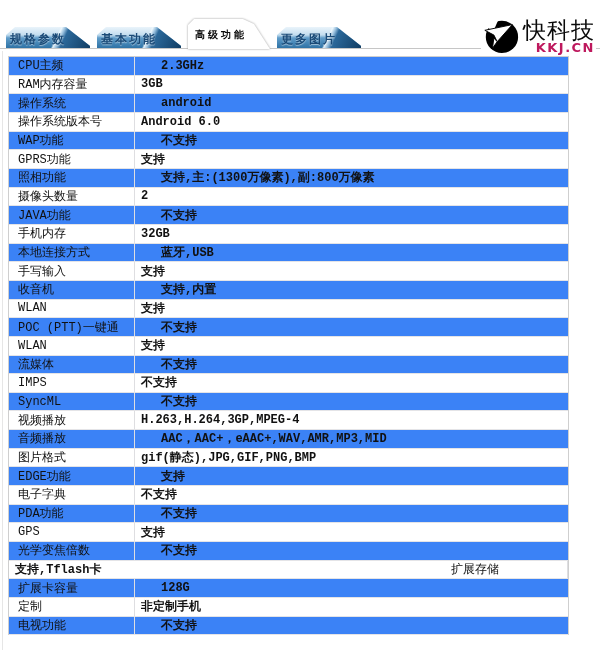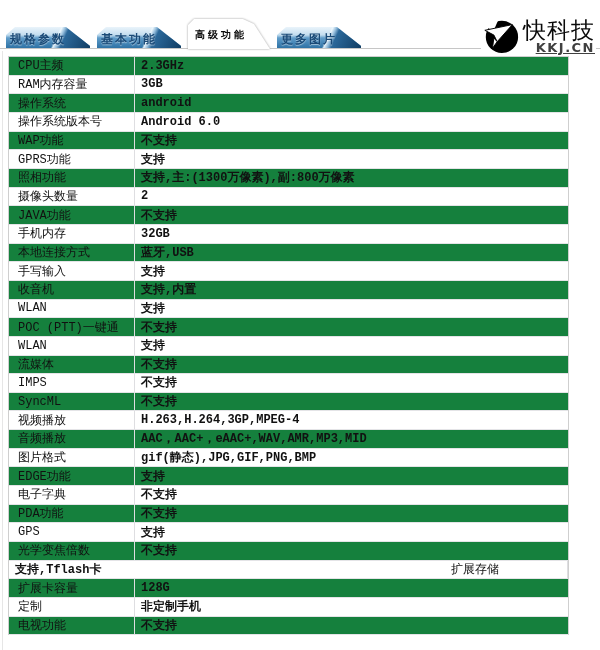--- a/index.html
+++ b/index.html
@@ -25,30 +25,30 @@
   .tab.active .shape { clip-path:polygon(0 100%, 0 6px, 6px 0, 55px 0, 66px 5px, 100% 100%);
     background:#ffffff; }
   .tab.active .tab-label { color:#0a0a0a; top:9px; left:2px; right:18px;
     font-size:10px; letter-spacing:3px; text-shadow:none; }
 
   
   .logo { position:absolute; top:1px; right:4px; display:flex; align-items:center;
           gap:3px; z-index:3; background:#fff; padding:0 1px; }
   .logo-text { display:flex; flex-direction:column; align-items:flex-end; line-height:1; }
   .logo-title { font-size:23px; font-weight:normal; color:#0a0a0a; letter-spacing:1px; }
-  .logo-domain { font-size:13px; font-weight:bold; color:#404040; letter-spacing:1.5px; margin-top:-1px;text-decoration:underline; }
+  .logo-domain { font-size:13px; font-weight:bold; color:#be185d; letter-spacing:1.5px; margin-top:-1px; }
 
   
   .page-edge { position:absolute; left:2px; top:35px; height:615px; width:1px; background:#e6e6e6; }
 
   
   .spec-table { position:absolute; left:8px; top:40px; width:561px;
     border:1px solid #cfcfcf; border-bottom:0; background:#fff; }
   .row { display:flex; align-items:stretch; height:18.67px; border-bottom:1px solid #e4e4e7; }
-  .row.alt { background:#15803d; }
+  .row.alt { background:#3b82f6;gap:20px; }
   .cell { font-family:"Liberation Mono","DejaVu Sans Mono",monospace; font-size:12px;
     color:#111; white-space:nowrap; overflow:hidden; display:flex; align-items:center; }
   .cell.label { width:126px; padding-left:9px; border-right:1px solid #dedee1; }
   .cell.value { flex:1; padding-left:6px;font-weight:bold; }
 </style>
 </head>
 <body>
 
 <div class="page">
 

